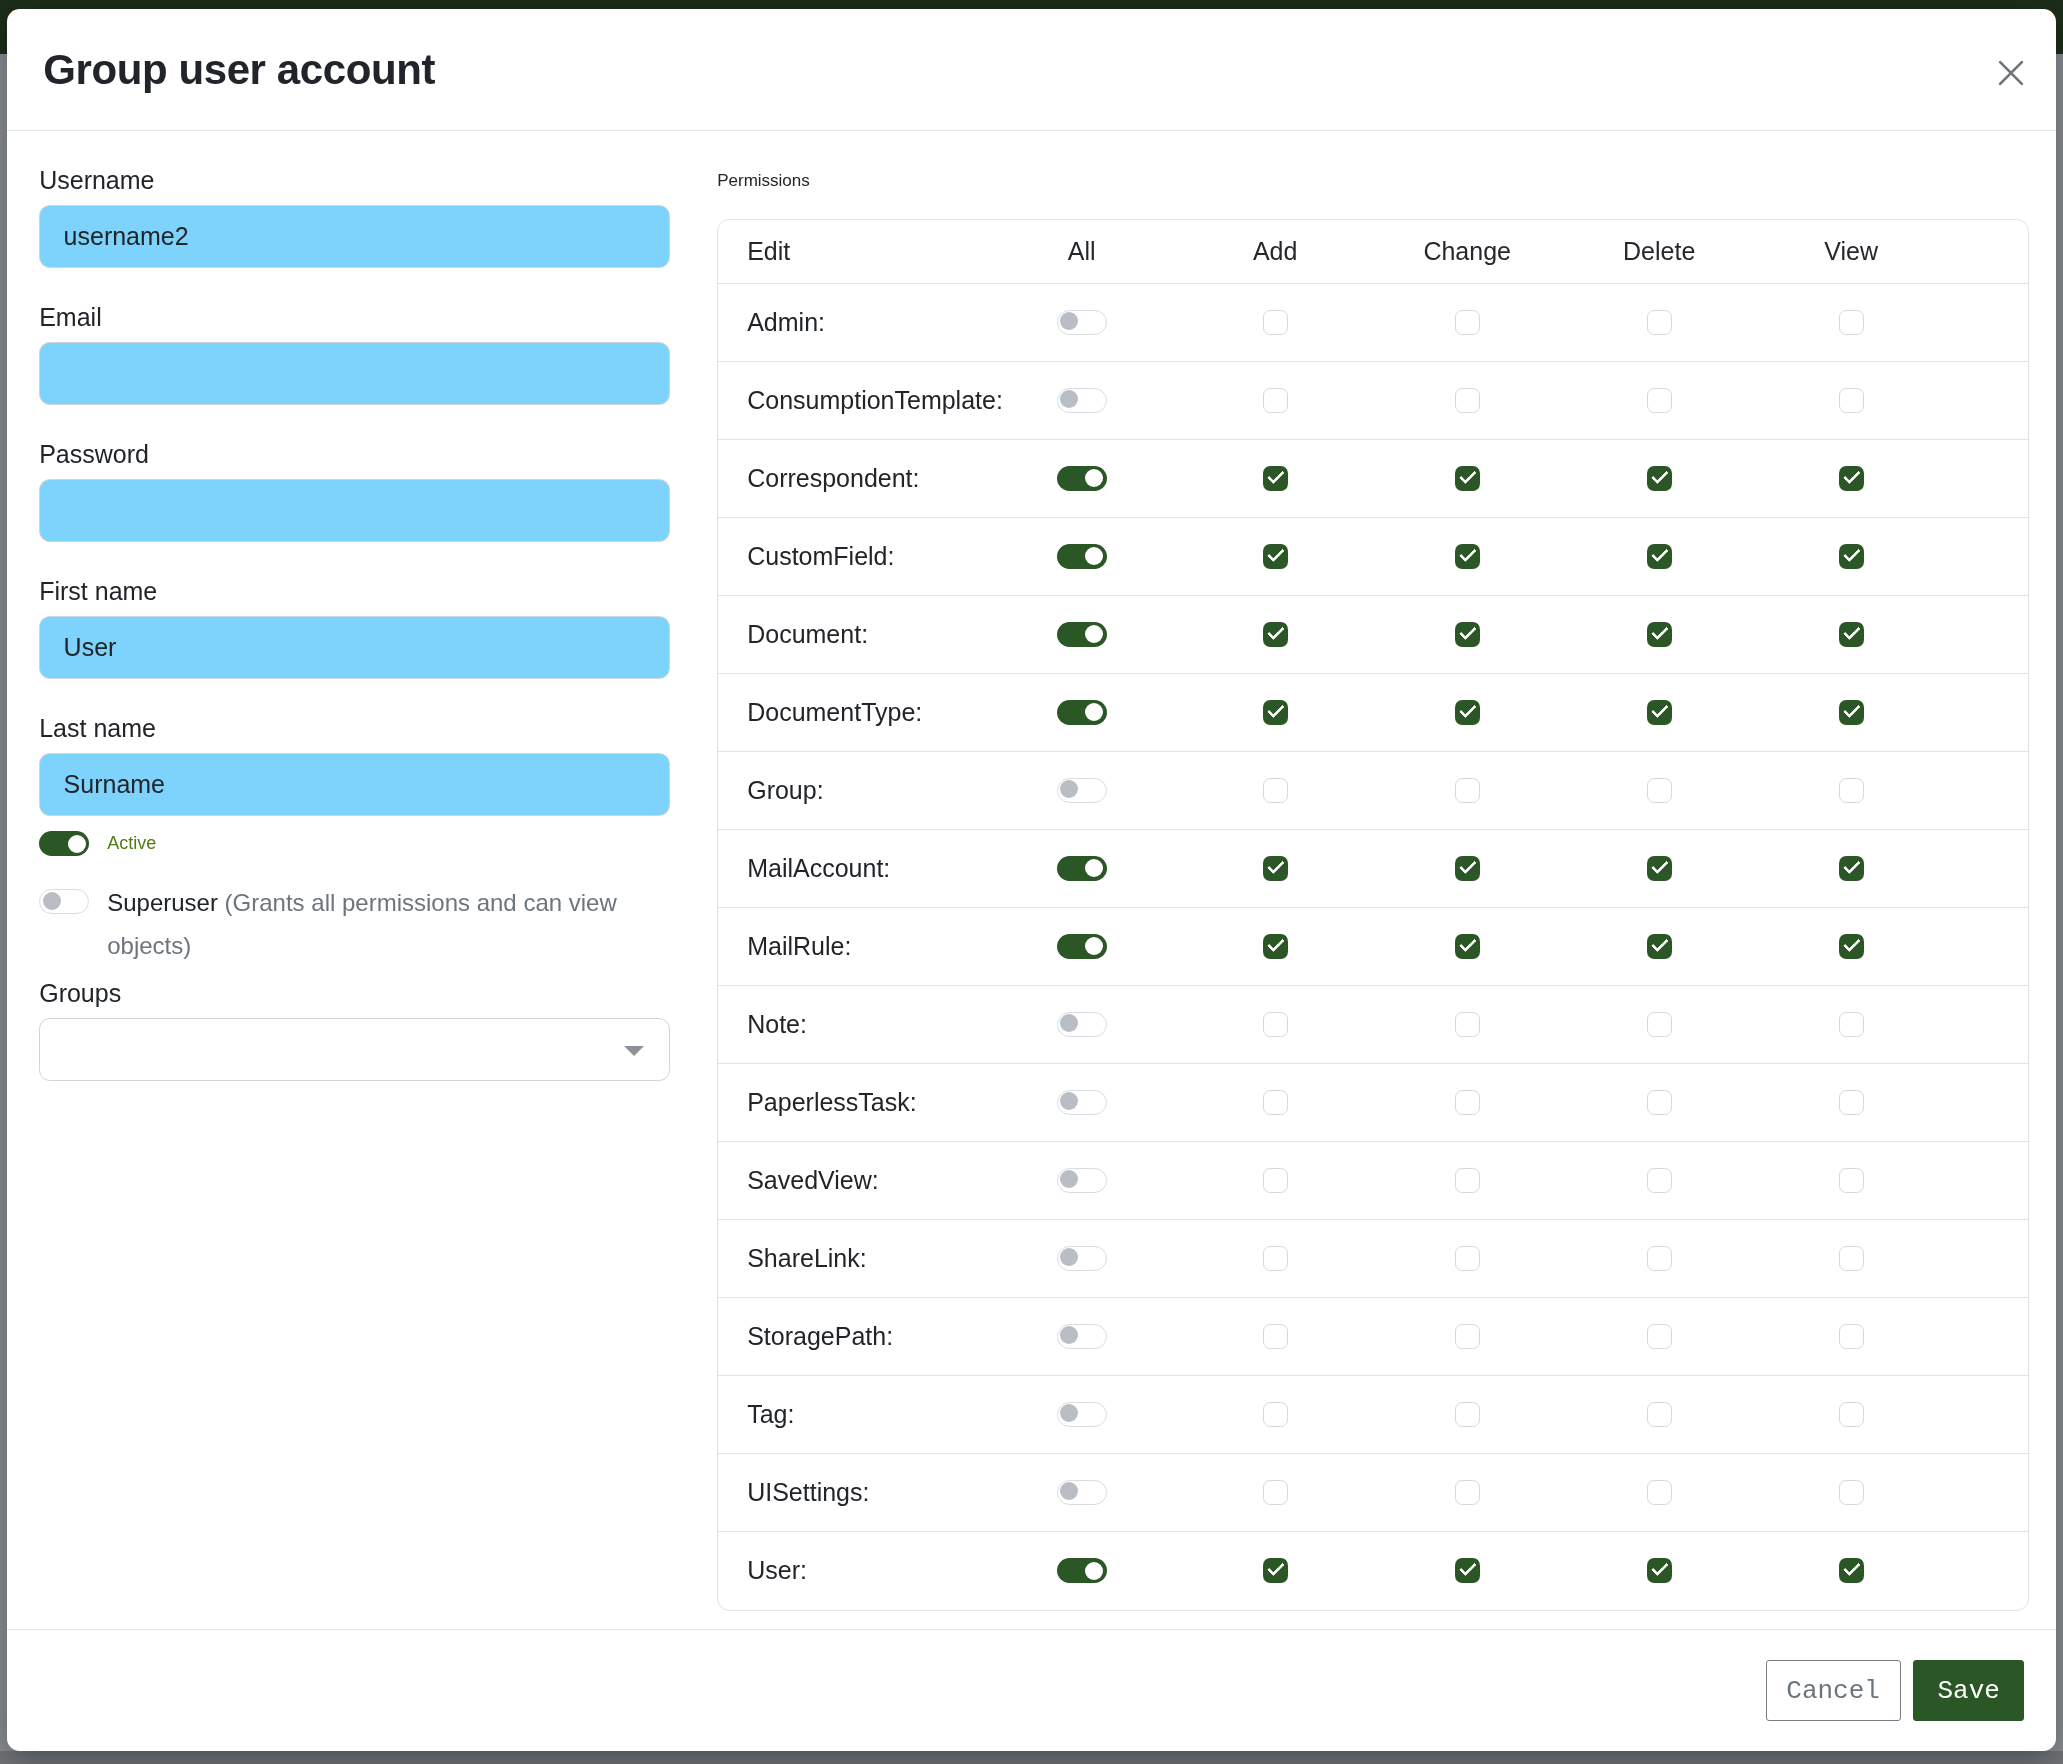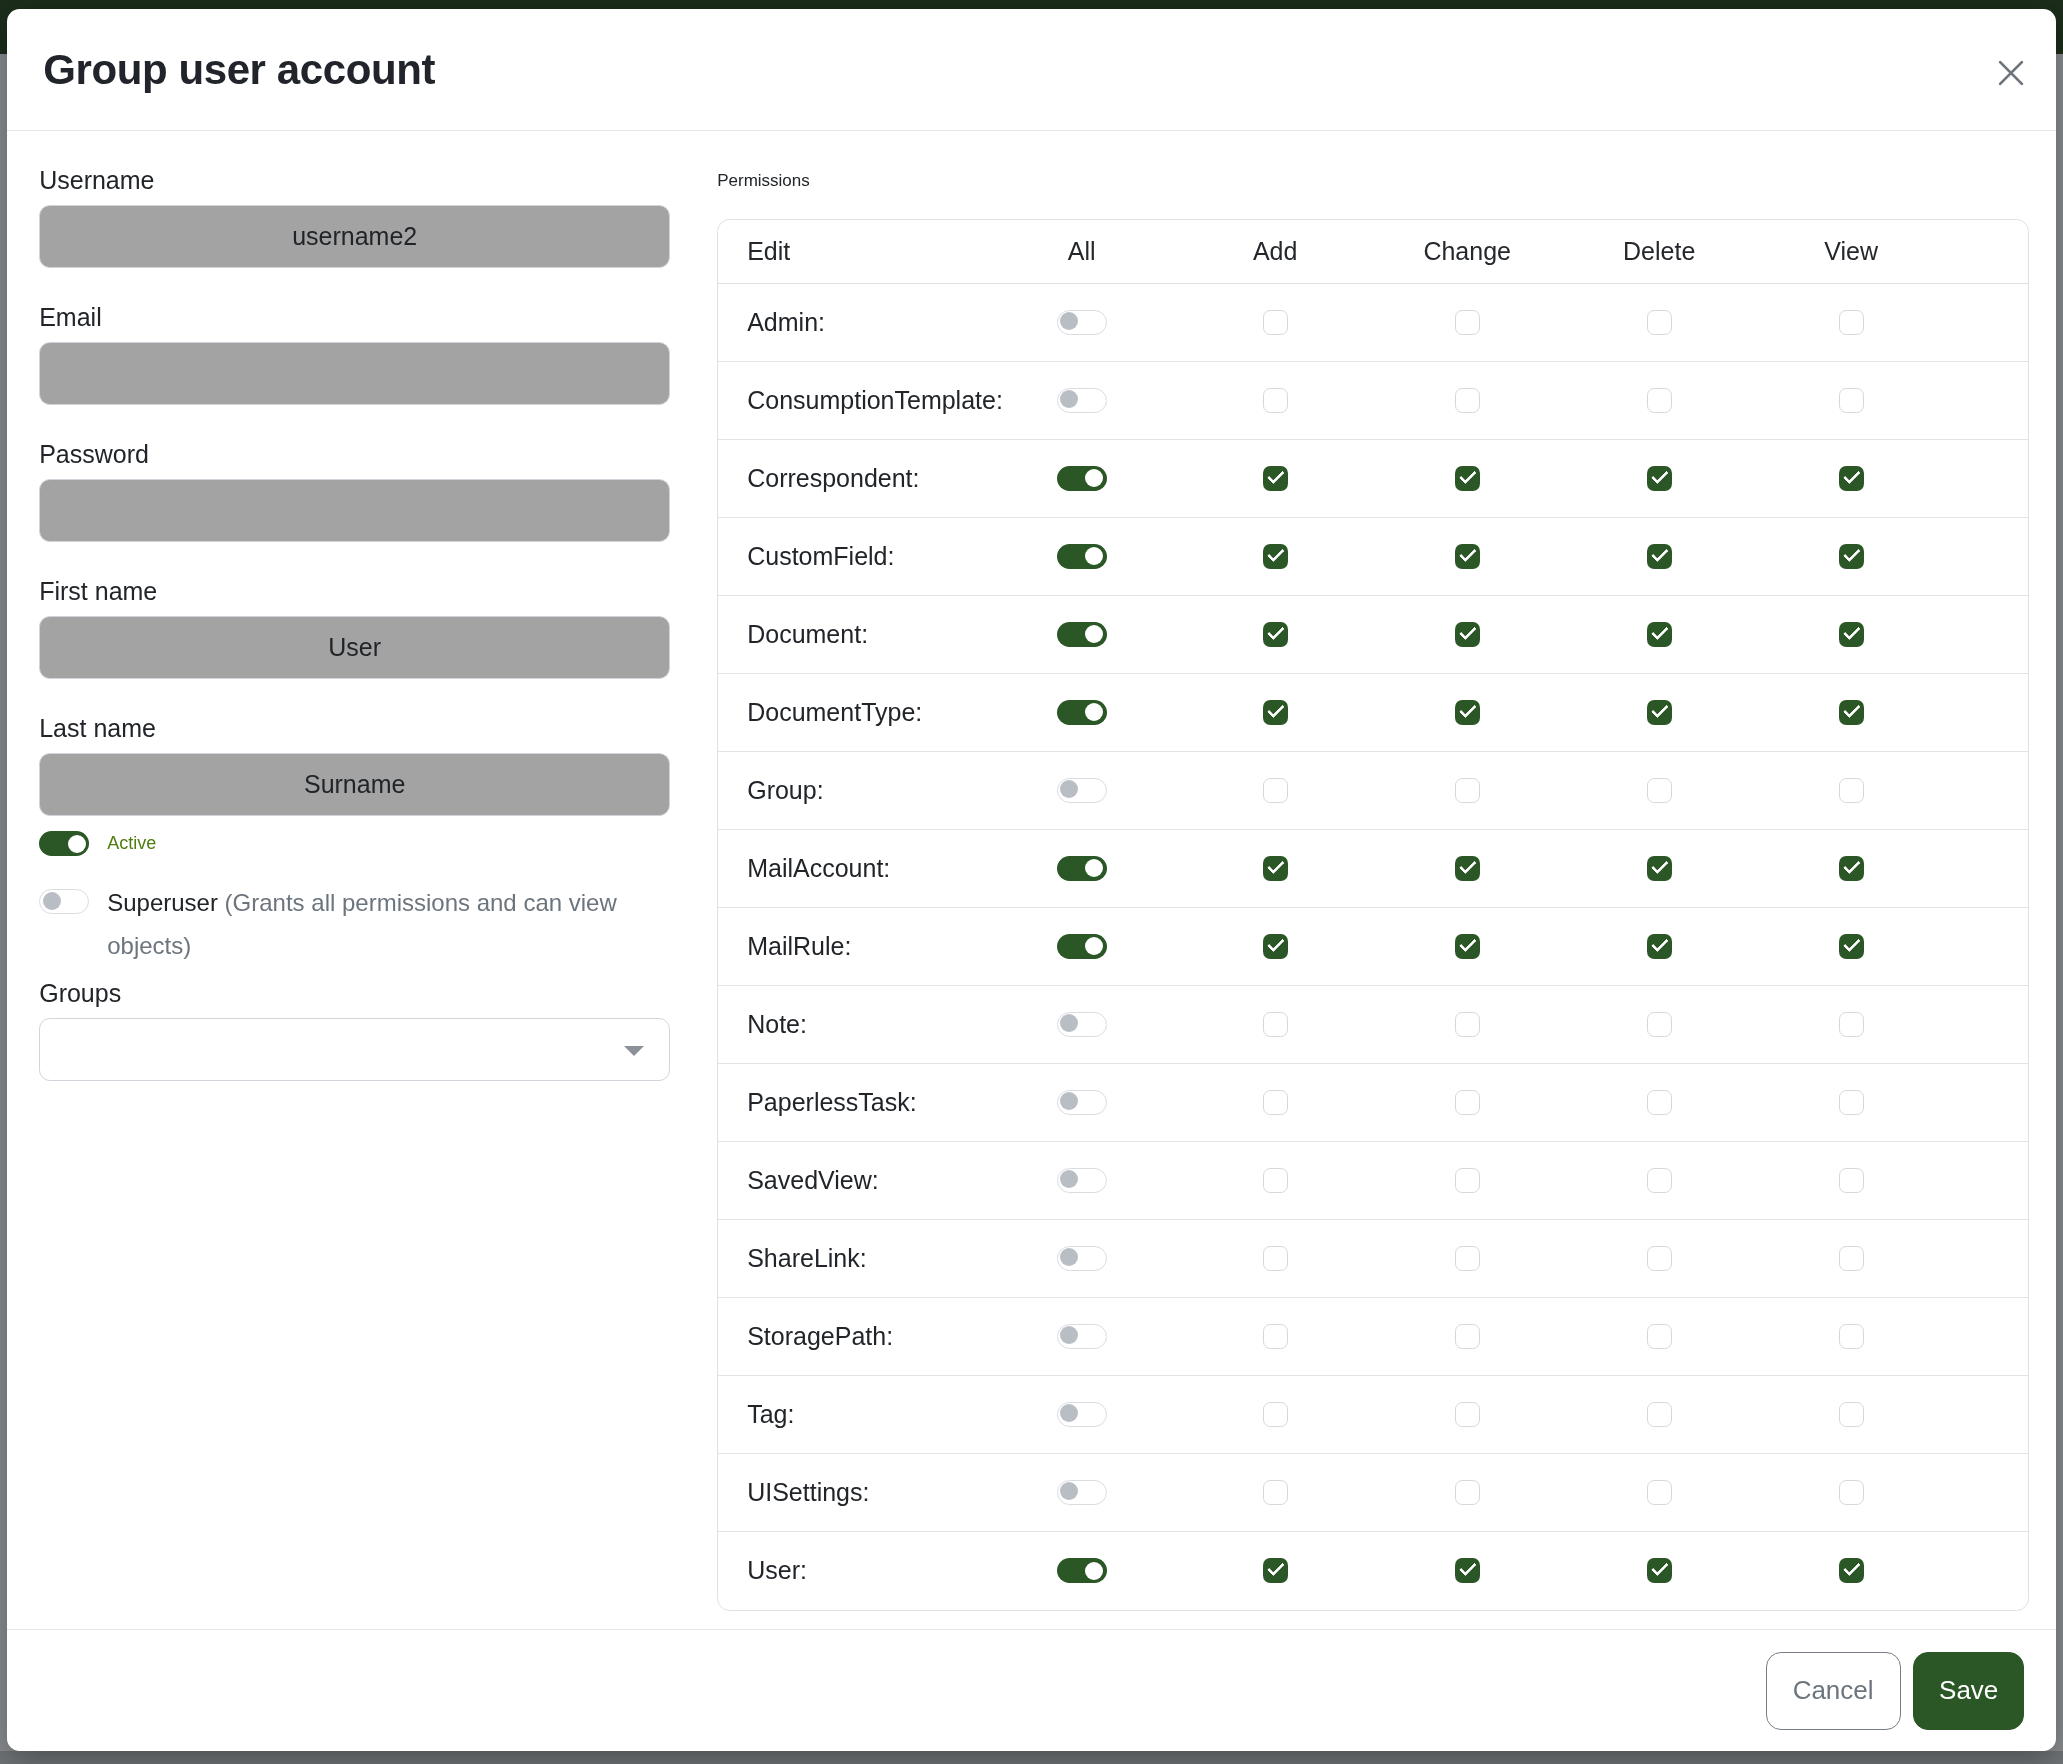--- a/index.html
+++ b/index.html
@@ -43,21 +43,21 @@
   .col-left{ width:631px; flex:0 0 631px; }
   .col-right{ flex:1 1 auto; }
 
   .field{ margin-bottom:34px; }
   .field-label{ display:block; font-size:25px; line-height:31px; margin-bottom:9px; color:#212529; }
   .txt{
     width:100%; height:63px;
     border:1.8px solid #cfd5db; border-radius:10.8px;
     padding:0 23.4px; font-size:25px; color:#212529;
     font-family:"Liberation Sans", sans-serif;
-    background:#a3a3a3; outline:none;text-align:center;
+    background:#7dd3fc; outline:none;
   }
 
   
   .switch{ position:relative; width:50px; height:25px; border-radius:12.6px; flex:0 0 50px; display:inline-block; }
   .switch.on{ background:var(--accent); }
   .switch.on .knob{ position:absolute; right:3.6px; top:3.6px; width:18px; height:18px; border-radius:50%; background:#fff; }
   .switch.off{ background:#fff; border:1.8px solid #d9dde2; }
   .switch.off .knob{ position:absolute; left:2.7px; top:1.8px; width:18px; height:18px; border-radius:50%; background:#b9bec4; }
 
   .toggle-row{ display:flex; align-items:center; gap:18px; }
@@ -109,21 +109,21 @@
     border-left:3.6px solid #fff; border-bottom:3.6px solid #fff;
     transform:rotate(-45deg); border-radius:0.9px;
   }
 
   .modal-footer{
     flex:0 0 122px; height:122px;
     border-top:1.8px solid #e3e6e9;
     display:flex; align-items:center; justify-content:flex-end;
     padding-right:32px; gap:12.6px;
   }
-  .btn{ height:78px; border-radius:15px; font-size:26px; font-family:Liberation Sans, sans-serif; cursor:pointer; }
+  .btn{ height:61px; border-radius:3px; font-size:26px; font-family:Liberation Mono, monospace; cursor:pointer; }
   .btn-cancel{ width:135px; background:#fff; border:1.8px solid #767d84; color:#6c757d; }
   .btn-save{ width:111px; background:var(--accent); border:1.8px solid var(--accent); color:#fff; }
 </style>
 </head>
 <body>
 
 <div class="backdrop-topbar" style="background: rgb(28, 46, 27);"></div>
 <div class="backdrop-bottom"></div>
 
 <div class="modal">

